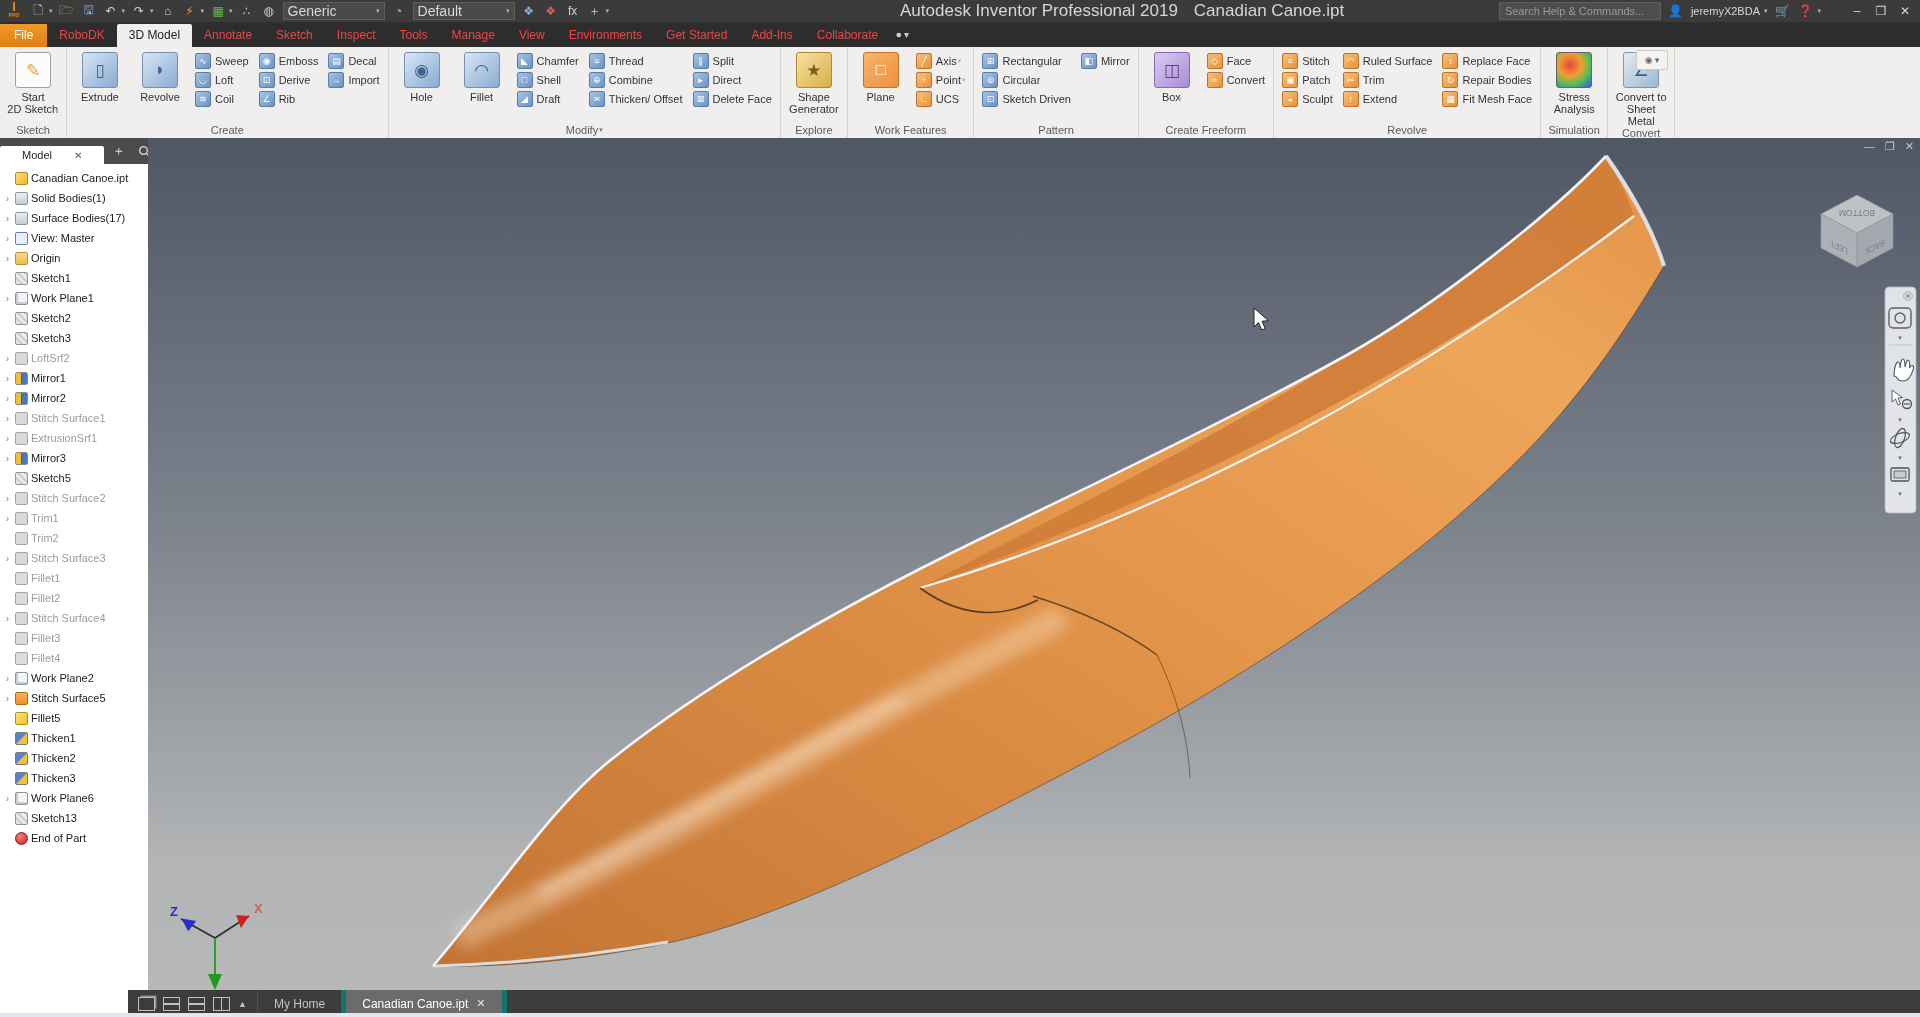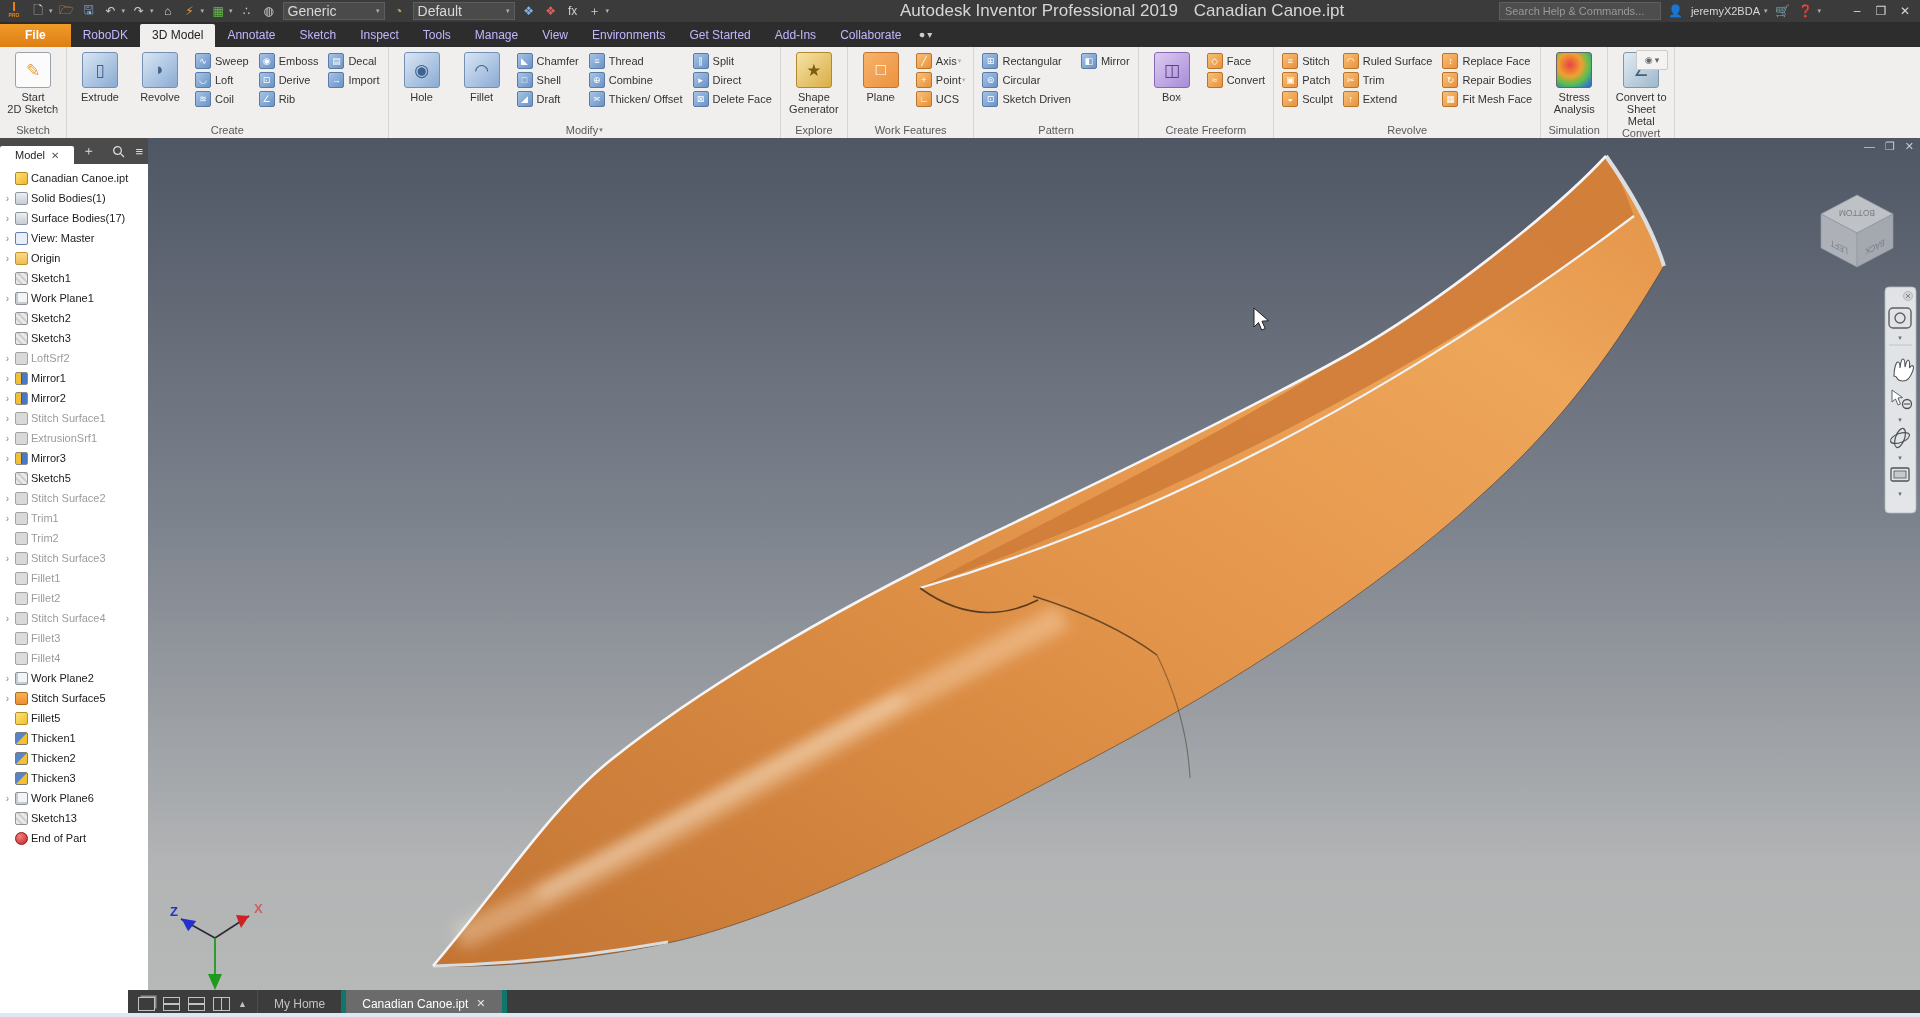--- a/index.html
+++ b/index.html
@@ -19,22 +19,22 @@
   .title-center{position:absolute;left:900px;top:0;height:22px;display:flex;align-items:center;gap:16px;color:#d6d6d6;font-size:17px;}
   .tb-right{position:absolute;right:0;top:0;height:22px;display:flex;align-items:center;gap:7px;padding-right:4px;}
   .searchbox{width:150px;height:16px;background:#4d4d4d;border:1px solid #5e5e5e;color:#9a9a9a;font-size:11px;padding:0 5px;}
   .searchbox::placeholder{color:#9a9a9a;}
   .user{display:flex;align-items:center;gap:4px;color:#d8d8d8;font-size:11px;}
   .winctl{display:flex;align-items:center;gap:2px;margin-left:18px;}
   .winctl .wbtn{width:22px;height:18px;display:flex;align-items:center;justify-content:center;color:#d8d8d8;font-size:12px;}
 
   
   .menurow{position:absolute;left:0;top:22px;right:0;height:25px;background:#2d2d2d;display:flex;align-items:flex-end;}
-  .mtab{padding:4px 12px 5px;font-size:12px;color:#c4b5fd;cursor:default;}
-  .mtab.file{background:linear-gradient(#f09a28,#dd7f14);color:#fff;font-weight:bold;padding:4px 25px 5px;text-align:center;}
+  .mtab{padding:4px 12px 5px;font-size:12px;color:#ef4444;cursor:default;}
+  .mtab.file{background:linear-gradient(#f09a28,#dd7f14);color:#fff;font-weight:normal;padding:4px 14px 5px;text-align:center;}
   .mtab.active{background:#f0efed;color:#222;border-radius:2px 2px 0 0;}
   .mtab-extra{color:#cccccc;font-size:10px;padding:4px 6px 6px;}
 
   
   .ribbon{position:absolute;left:0;top:47px;right:0;height:91px;background:#f0efed;border-bottom:1px solid #c9c7c3;display:flex;}
   .rgroup{display:flex;flex-direction:column;border-right:1px solid #d8d5d0;}
   .rbody{flex:1;display:flex;align-items:flex-start;padding:3px 4px 0;gap:2px;}
   .rlabel{height:16px;display:flex;align-items:center;justify-content:center;gap:4px;font-size:11px;color:#5a5a5a;}
   .rlabel .dd6{color:#777;}
   .bigbtn{width:58px;display:flex;flex-direction:column;align-items:center;padding-top:2px;cursor:default;}
@@ -51,21 +51,21 @@
   .sbtn{display:flex;align-items:center;gap:4px;height:19px;padding:0 4px;cursor:default;white-space:nowrap;}
   .sbtn .slbl{font-size:11px;color:#333;}
   .sic{width:14px;height:14px;border-radius:2px;display:flex;align-items:center;justify-content:center;font-size:9px;flex:0 0 14px;}
   .sic.blue{background:linear-gradient(135deg,#a6c4e8,#6a93c4);border:1px solid #5a7ca6;color:#fff;}
   .sic.orange{background:linear-gradient(135deg,#f8c078,#e8923c);border:1px solid #bb742c;color:#fff;}
   .ribbon-dd{position:absolute;right:252px;top:50px;width:30px;height:18px;display:flex;align-items:center;justify-content:center;gap:2px;border:1px solid #cfccc7;border-radius:2px;color:#666;font-size:9px;background:#f4f3f1;}
 
   
   .browser{position:absolute;left:0;top:138px;width:148px;bottom:0;background:#ffffff;border-right:1px solid #9aa0a6;display:flex;flex-direction:column;}
   .bheader{height:26px;background:#4b4b4b;display:flex;align-items:stretch;}
-  .btab{background:#fff;color:#222;font-size:11px;display:flex;align-items:center;gap:6px;padding:0 15px;margin-top:8px;border-radius:2px 2px 0 0;}
+  .btab{background:#fff;color:#222;font-size:11px;display:flex;align-items:center;gap:22px;padding:0 22px;margin-top:8px;border-radius:2px 2px 0 0;}
   .btab .x{color:#555;font-size:10px;}
   .bplus{color:#ddd;font-size:13px;display:flex;align-items:center;padding:0 8px;}
   .bhspace{flex:1;}
   .bhic{display:flex;align-items:center;padding:0 5px;color:#ddd;}
   .tree{flex:1;overflow:hidden;padding-top:4px;}
   .trow{height:20px;display:flex;align-items:center;gap:3px;padding-left:3px;font-size:11px;color:#1a1a1a;white-space:nowrap;}
   .trow.gray{color:#9b9b9b;}
   .texp{width:9px;color:#8b8b8b;font-size:10px;text-align:center;flex:0 0 9px;}
   .tic{width:13px;height:13px;border-radius:2px;flex:0 0 13px;box-sizing:border-box;}
   .tic-part{background:linear-gradient(135deg,#ffe07a,#f0b62e);border:1px solid #b08a1f;}

